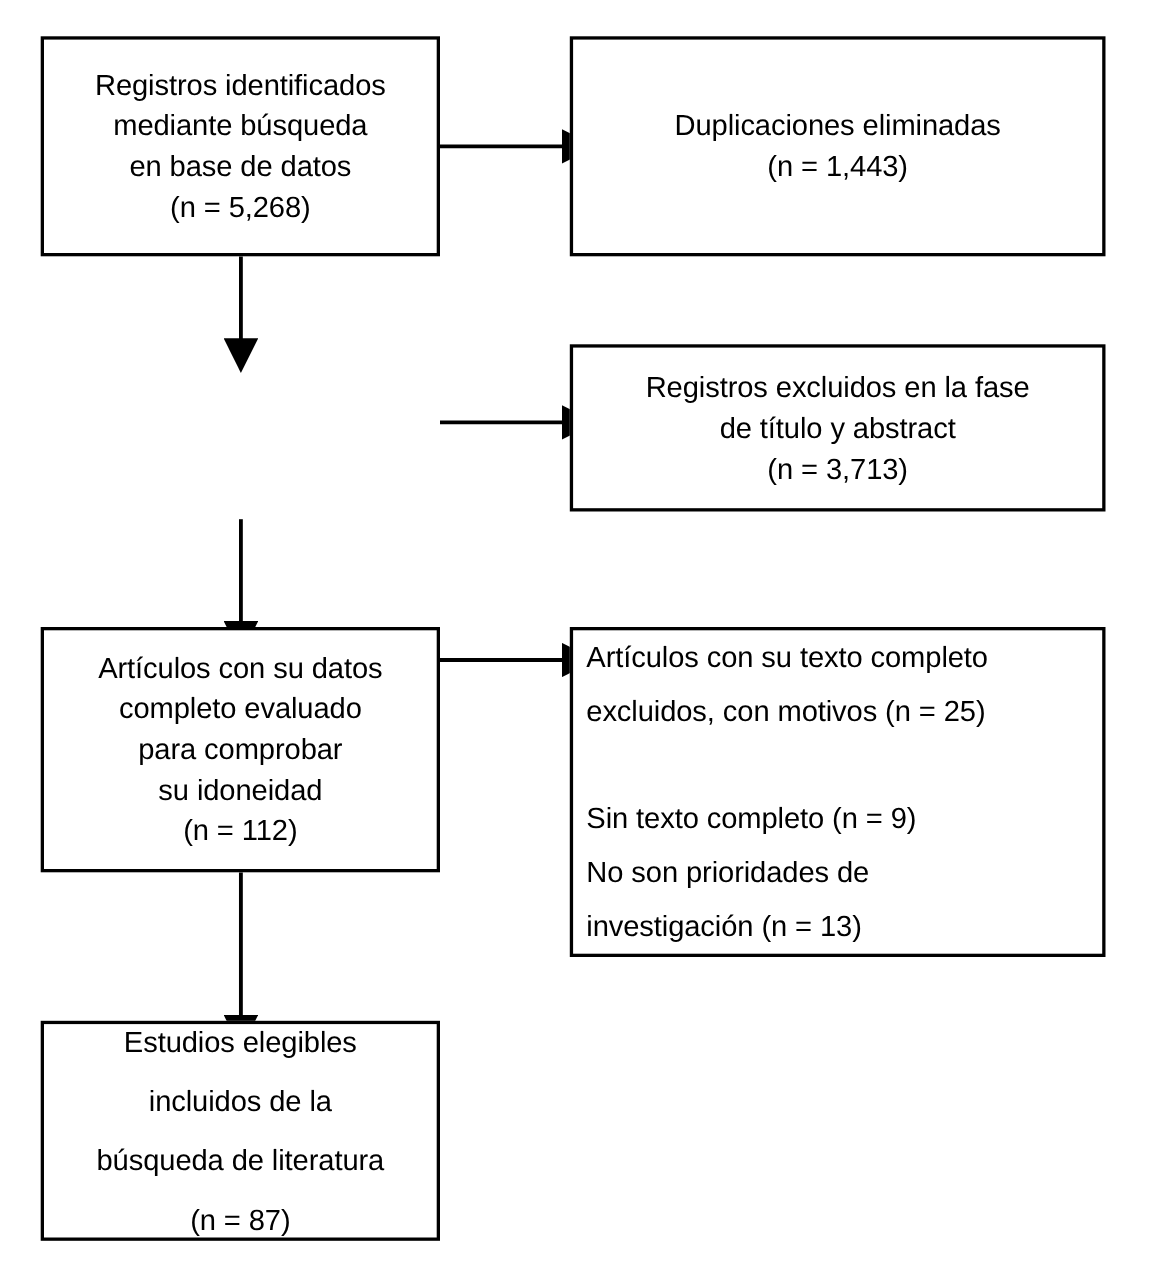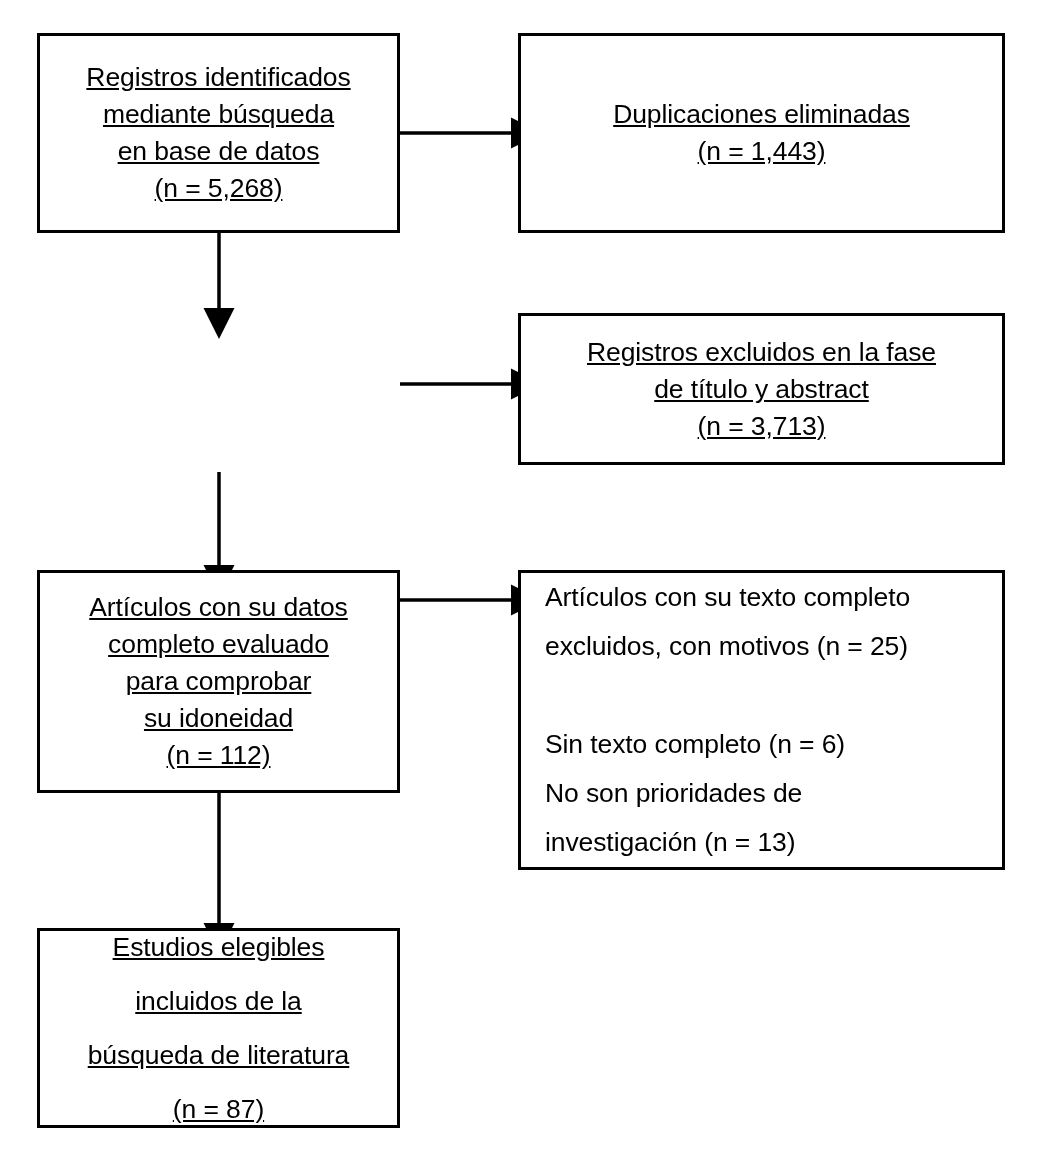--- a/index.html
+++ b/index.html
@@ -33,26 +33,25 @@
     box-sizing: border-box;
     border: 3px solid #000000;
     background: #ffffff;
     display: flex;
     flex-direction: column;
     justify-content: center;
   }
   .flow-box.align-center {
     align-items: center;
     text-align: right;
-    text-decoration: underline;
   }
   .flow-box.align-left {
     align-items: flex-start;
     text-align: center;
-    padding-left: 24px;
+    padding-left: 12px;
     padding-right: 12px;
     gap: 12px;
   }
   .box-line {
     font-size: 26.5px;
     line-height: 37px;
     color: #000000;
     white-space: pre;
     letter-spacing: -0.1px;
   }
@@ -124,21 +123,21 @@
     <div class="box-line">completo evaluado</div>
     <div class="box-line">para comprobar</div>
     <div class="box-line">su idoneidad</div>
     <div class="box-line">(n = 112)</div>
   </div>
 
   <div class="flow-box align-left" style="left:518px; top:570px; width:487px; height:300px;">
     <div class="box-line">Artículos con su texto completo</div>
     <div class="box-line">excluidos, con motivos (n = 25)</div>
     <div class="box-line spacer-line"></div>
-    <div class="box-line">Sin texto completo (n = 6)</div>
+    <div class="box-line">Sin texto completo (n = 9)</div>
     <div class="box-line">No son prioridades de</div>
     <div class="box-line">investigación (n = 13)</div>
   </div>
 
   <div class="flow-box align-center" style="left:37px; top:928px; width:363px; height:200px;gap:17px;">
     <div class="box-line">Estudios elegibles</div>
     <div class="box-line">incluidos de la</div>
     <div class="box-line">búsqueda de literatura</div>
     <div class="box-line">(n = 87)</div>
   </div>

